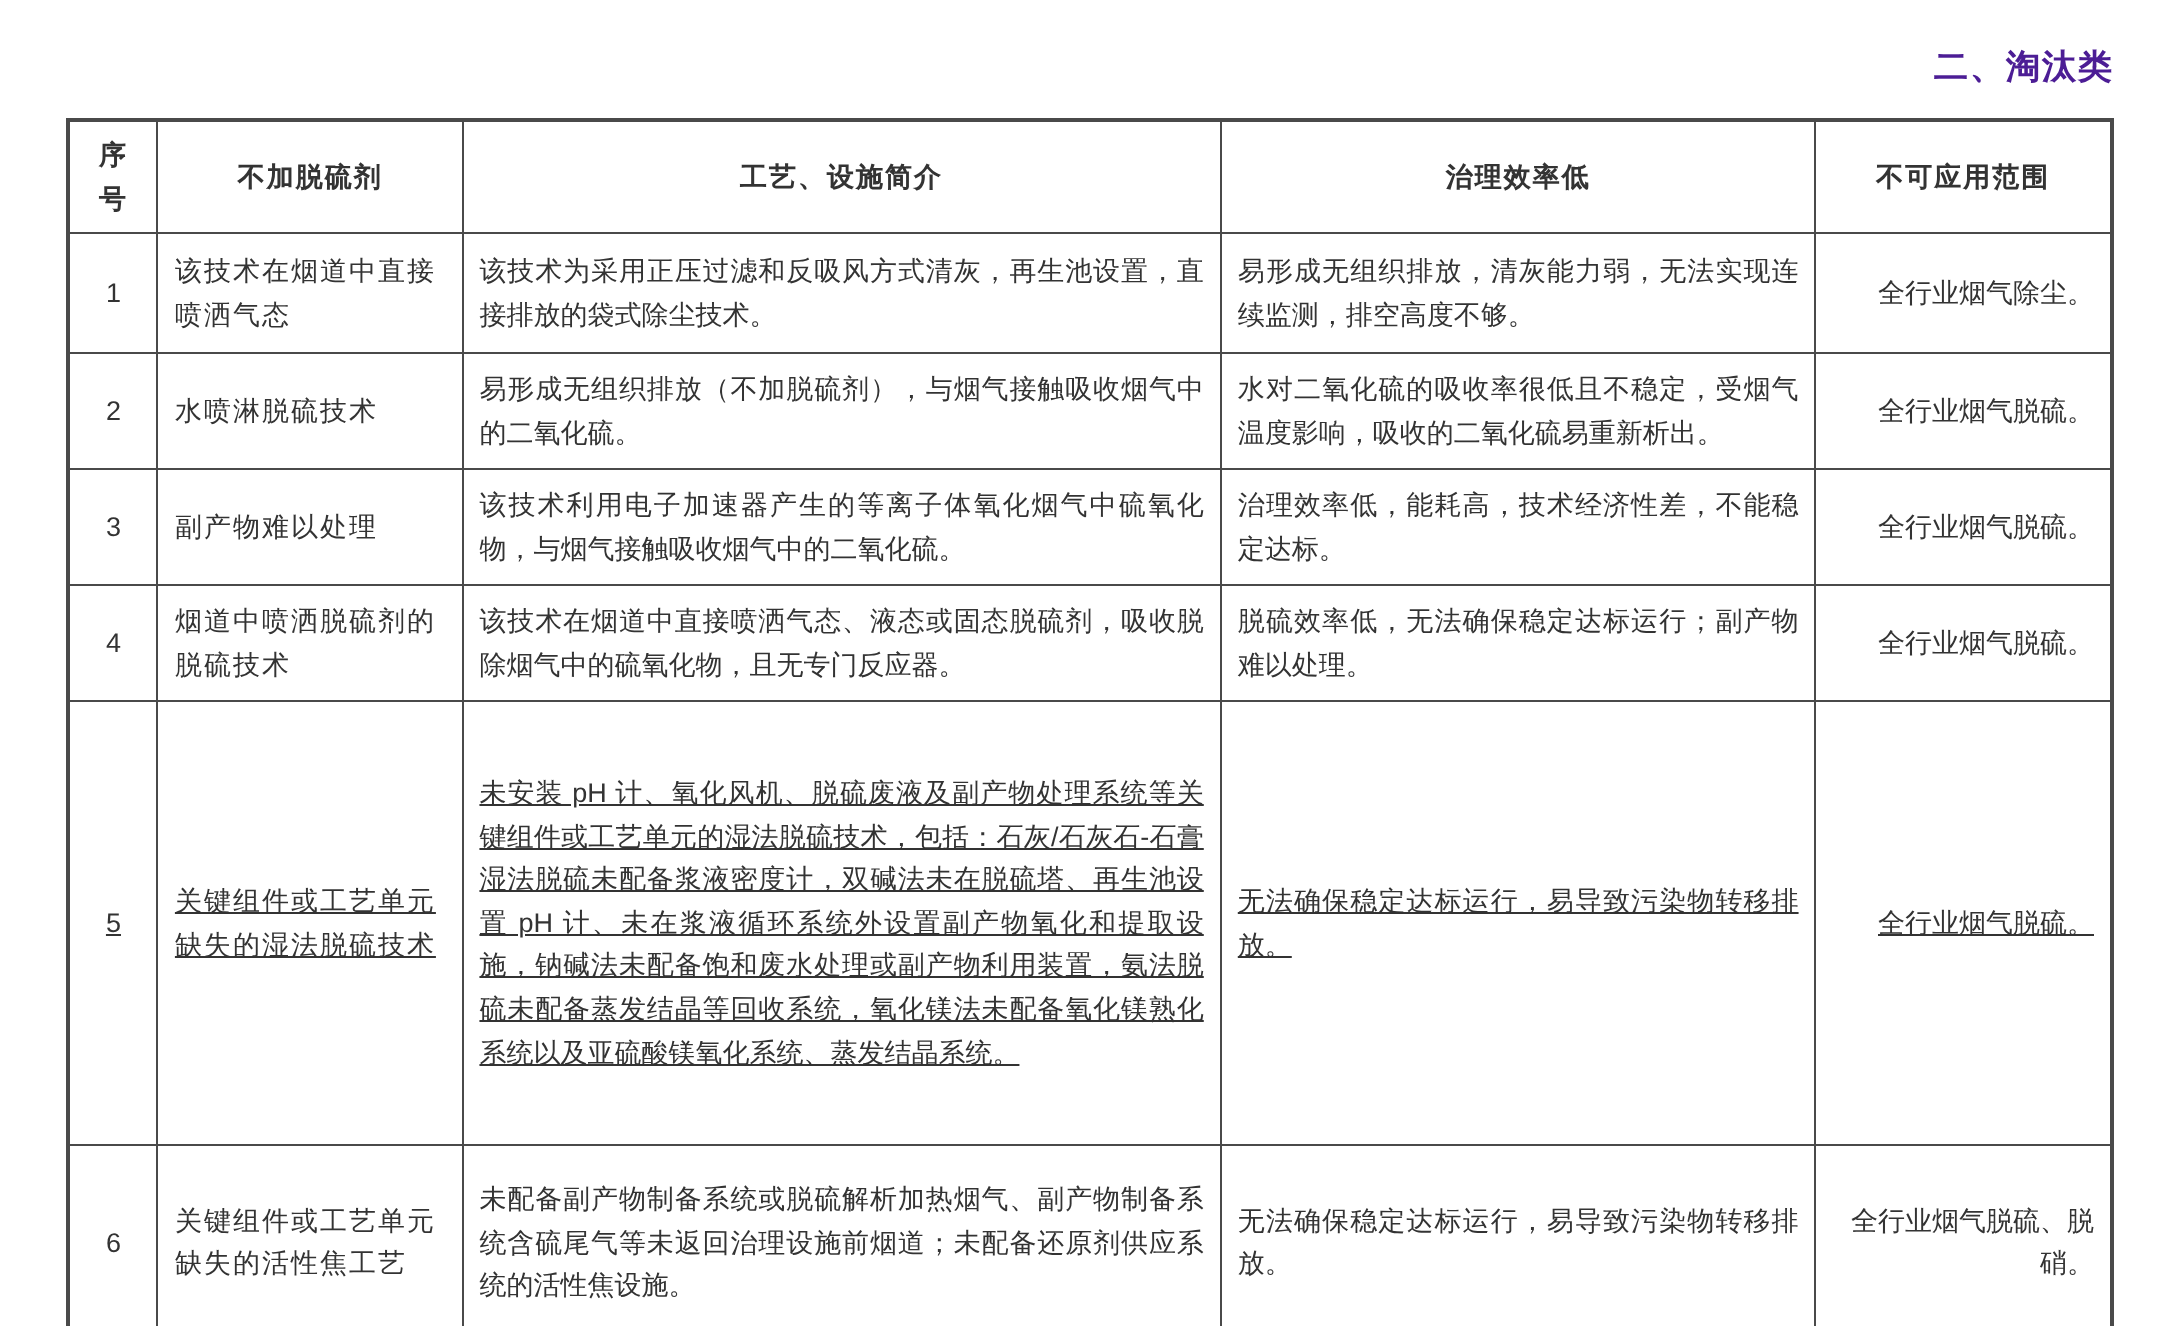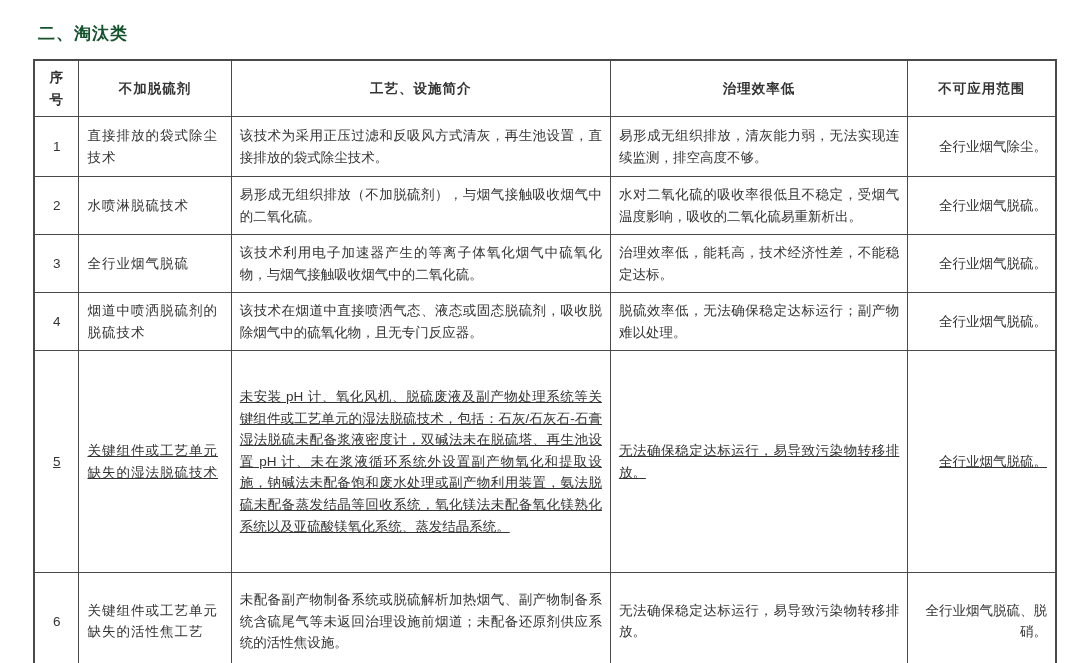--- a/index.html
+++ b/index.html
@@ -16,23 +16,24 @@
   }
   .page{
     width:1080px;height:663px;
     background:var(--bg-color);
     padding:20px 23px 0 23px;
     overflow:hidden;
   }
   .doc-title{
     font-size:17px;
     font-weight:bold;
-    color:#14532d;
+    color:#4c1d95;
     margin:2px 0 14px 15px;
     letter-spacing:1px;
+    text-align:right;
   }
   table.elimination-table{
     width:1024px;
     margin-left:10px;
     border-collapse:collapse;
     table-layout:fixed;
     border:2px solid var(--border-color);
   }
   table.elimination-table th,
   table.elimination-table td{
@@ -81,35 +82,35 @@
         <th>序号</th>
         <th>不加脱硫剂</th>
         <th>工艺、设施简介</th>
         <th>治理效率低</th>
         <th>不可应用范围</th>
       </tr>
     </thead>
     <tbody>
       <tr class="row-1">
         <td class="col-no">1</td>
-        <td class="col-name">直接排放的袋式除尘技术</td>
+        <td class="col-name">该技术在烟道中直接喷洒气态</td>
         <td class="col-process">该技术为采用正压过滤和反吸风方式清灰，再生池设置，直接排放的袋式除尘技术。</td>
         <td class="col-reason">易形成无组织排放，清灰能力弱，无法实现连续监测，排空高度不够。</td>
         <td class="col-scope">全行业烟气除尘。</td>
       </tr>
       <tr class="row-2">
         <td class="col-no">2</td>
         <td class="col-name">水喷淋脱硫技术</td>
         <td class="col-process">易形成无组织排放（不加脱硫剂），与烟气接触吸收烟气中的二氧化硫。</td>
         <td class="col-reason">水对二氧化硫的吸收率很低且不稳定，受烟气温度影响，吸收的二氧化硫易重新析出。</td>
         <td class="col-scope">全行业烟气脱硫。</td>
       </tr>
       <tr class="row-3">
         <td class="col-no">3</td>
-        <td class="col-name">全行业烟气脱硫</td>
+        <td class="col-name">副产物难以处理</td>
         <td class="col-process">该技术利用电子加速器产生的等离子体氧化烟气中硫氧化物，与烟气接触吸收烟气中的二氧化硫。</td>
         <td class="col-reason">治理效率低，能耗高，技术经济性差，不能稳定达标。</td>
         <td class="col-scope">全行业烟气脱硫。</td>
       </tr>
       <tr class="row-4">
         <td class="col-no">4</td>
         <td class="col-name">烟道中喷洒脱硫剂的脱硫技术</td>
         <td class="col-process">该技术在烟道中直接喷洒气态、液态或固态脱硫剂，吸收脱除烟气中的硫氧化物，且无专门反应器。</td>
         <td class="col-reason">脱硫效率低，无法确保稳定达标运行；副产物难以处理。</td>
         <td class="col-scope">全行业烟气脱硫。</td>

